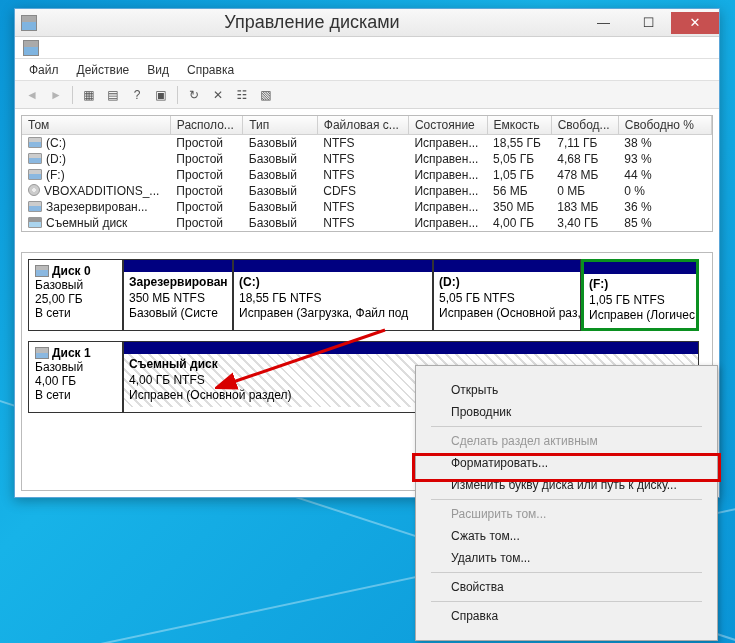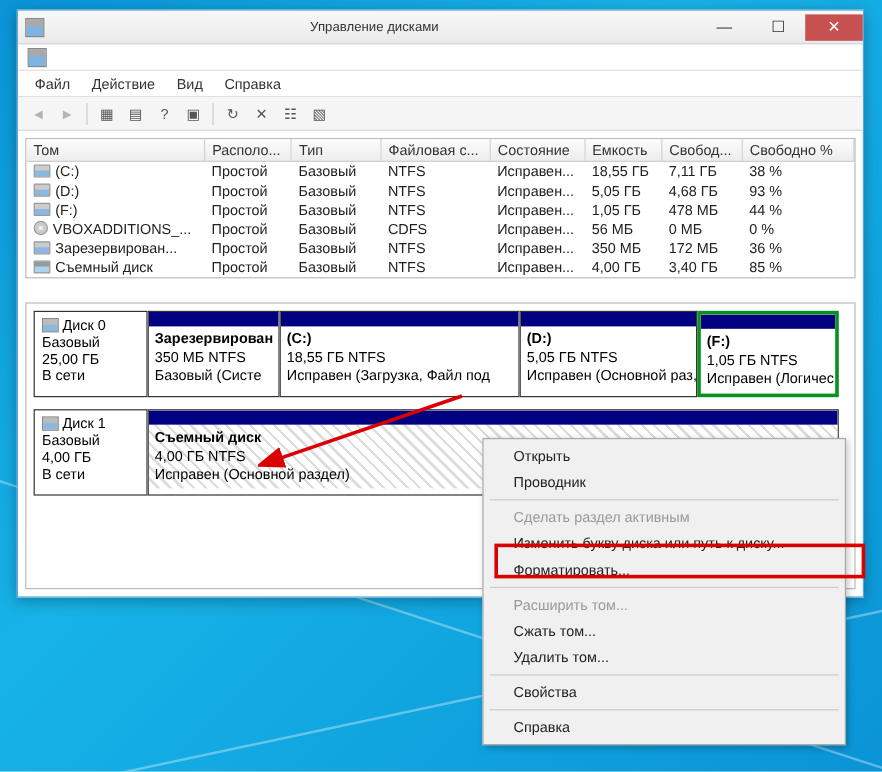--- a/index.html
+++ b/index.html
@@ -3,21 +3,21 @@
 <meta charset="utf-8">
 <style>
 * { margin:0; padding:0; box-sizing:border-box; font-family:'Segoe UI',Tahoma,sans-serif; font-size:12px; }
 body { background:linear-gradient(135deg,#0a94d6 0%,#17b3e8 40%,#0a94d6 100%); width:735px; height:643px; position:relative; overflow:hidden; }
 .desktop-lines::before,.desktop-lines::after { content:''; position:absolute; background:rgba(255,255,255,0.35); height:2px; width:900px; }
 .desktop-lines::before { top:590px; left:-100px; transform:rotate(-12deg); }
 .desktop-lines::after { top:530px; left:-50px; transform:rotate(18deg); }
 .window { position:absolute; left:14px; top:8px; width:706px; height:490px; background:#fff; border:1px solid #5aa6d8; box-shadow:0 3px 12px rgba(0,0,0,.3); display:flex; flex-direction:column; }
 .titlebar { height:28px; background:linear-gradient(#f8f8f8,#eaeaea); display:flex; align-items:center; border-bottom:1px solid #d0d0d0; }
 .title-icon { width:16px; height:16px; margin:0 6px; background:linear-gradient(#aaa 40%,#7fb4e0 40%); border:1px solid #888; }
-.title-text { flex:1; text-align:center; color:#333; font-size:11px; }
+.title-text { flex:1; text-align:center; color:#333; font-size:18px; }
 .win-btns { display:flex; }
 .win-btn { width:45px; height:22px; display:flex; align-items:center; justify-content:center; color:#333; font-size:13px; }
 .win-btn.close { background:#c75050; color:#fff; width:48px; }
 .sys-icon-row { height:22px; display:flex; align-items:center; padding-left:8px; border-bottom:1px solid #e0e0e0; }
 .sys-icon { width:16px; height:16px; background:linear-gradient(#aaa 40%,#7fb4e0 40%); border:1px solid #888; }
 .menubar { height:22px; display:flex; align-items:center; padding-left:6px; gap:2px; border-bottom:1px solid #e0e0e0; }
 .menu-item { padding:18px 8px; color:#333; }
 .toolbar { height:28px; display:flex; align-items:center; padding-left:6px; gap:2px; border-bottom:1px solid #d8d8d8; background:#f5f5f5; }
 .tool-btn { width:22px; height:22px; display:flex; align-items:center; justify-content:center; color:#555; border:1px solid transparent; }
 .tool-btn.disabled { opacity:.4; }
@@ -27,32 +27,32 @@
 table { width:100%; border-collapse:collapse; }
 th { background:linear-gradient(#fdfdfd,#ececec); border-right:1px solid #d0d0d0; border-bottom:1px solid #d0d0d0; text-align:left; padding:2px 6px; font-weight:400; color:#333; white-space:nowrap; overflow:hidden; }
 td { padding:1px 6px; white-space:nowrap; overflow:hidden; color:#222; }
 .vol-icon { display:inline-block; width:14px; height:11px; background:linear-gradient(#ccc 45%,#8bb8e0 45%); border:1px solid #999; margin-right:4px; vertical-align:-1px; border-radius:1px; }
 .vol-icon.cd { background:radial-gradient(circle,#eee 25%,#ccc 26%,#ccc 100%); border-radius:50%; width:12px; height:12px; }
 .vol-icon.usb { background:linear-gradient(#999 45%,#aad4ee 45%); }
 .graph-wrap { flex:1; border:1px solid #bbb; overflow:auto; position:relative; }
 .graph-inner { padding:6px; }
 .disk-row { display:flex; margin-bottom:10px; min-height:72px; }
 .disk-label { width:95px; border:1px solid #333; padding:4px 6px; background:#fff; }
-.disk-label .dname { font-weight:400; }
+.disk-label .dname { font-weight:700; }
 .disk-icon { display:inline-block; width:14px; height:12px; background:linear-gradient(#bbb 45%,#8bb8e0 45%); border:1px solid #888; margin-right:3px; vertical-align:-2px; }
 .parts { flex:1; display:flex; gap:0; }
 .part { border:1px solid #333; background:#fff; display:flex; flex-direction:column; overflow:hidden; }
 .part-header { height:12px; background:#000080; }
 .part-body { padding:3px 5px; font-size:11px; line-height:1.3; white-space:nowrap; overflow:hidden; }
 .part-body .pname { font-weight:700; }
 .part.highlighted { border:3px solid #0a9020; }
 .part.hatched .part-body { background:repeating-linear-gradient(45deg,#fff,#fff 5px,#ddd 5px,#ddd 7px); }
 .legend { height:20px; border-top:1px solid #ccc; display:flex; align-items:center; gap:14px; padding-left:6px; background:#f8f8f8; font-size:11px; }
 .legend-sw { display:inline-block; width:11px; height:11px; margin-right:4px; vertical-align:-1px; }
-.context-menu { position:absolute; left:402px; top:365px; width:303px; background:#f0f0f0; border:1px solid #aaa; box-shadow:2px 2px 6px rgba(0,0,0,.25); padding:3px; z-index:50; }
+.context-menu { position:absolute; left:415px; top:365px; width:303px; background:#f0f0f0; border:1px solid #aaa; box-shadow:2px 2px 6px rgba(0,0,0,.25); padding:13px; z-index:50; }
 .ctx-item { padding:4px 22px; color:#222; }
 .ctx-item.disabled { color:#999; }
 .ctx-sep { height:1px; background:#ccc; margin:3px 2px; }
 .annotation-box { position:absolute; border:3px solid #d80000; pointer-events:none; z-index:60; }
 .arrow { position:absolute; z-index:55; pointer-events:none; }
 </style>
 </head>
 <body>
 
 <div class="desktop-lines"></div>
@@ -156,21 +156,21 @@
               <td>0 МБ</td>
               <td>0 %</td>
             </tr>
             <tr>
               <td><span class="vol-icon "></span>Зарезервирован...</td>
               <td>Простой</td>
               <td>Базовый</td>
               <td>NTFS</td>
               <td>Исправен...</td>
               <td>350 МБ</td>
-              <td>172 МБ</td>
+              <td>183 МБ</td>
               <td>36 %</td>
             </tr>
             <tr>
               <td><span class="vol-icon usb"></span>Съемный диск</td>
               <td>Простой</td>
               <td>Базовый</td>
               <td>NTFS</td>
               <td>Исправен...</td>
               <td>4,00 ГБ</td>
               <td>3,40 ГБ</td>
@@ -244,22 +244,22 @@
         </div>
     </div>
   </div>
 </div>
 
 <div class="context-menu">
   <div class="ctx-item">Открыть</div>
   <div class="ctx-item">Проводник</div>
   <div class="ctx-sep"></div>
   <div class="ctx-item disabled">Сделать раздел активным</div>
+  <div class="ctx-item">Форматировать...</div>
   <div class="ctx-item">Изменить букву диска или путь к диску...</div>
-  <div class="ctx-item">Форматировать...</div>
   <div class="ctx-sep"></div>
   <div class="ctx-item disabled">Расширить том...</div>
   <div class="ctx-item">Сжать том...</div>
   <div class="ctx-item">Удалить том...</div>
   <div class="ctx-sep"></div>
   <div class="ctx-item">Свойства</div>
   <div class="ctx-sep"></div>
   <div class="ctx-item">Справка</div>
 </div>
 

